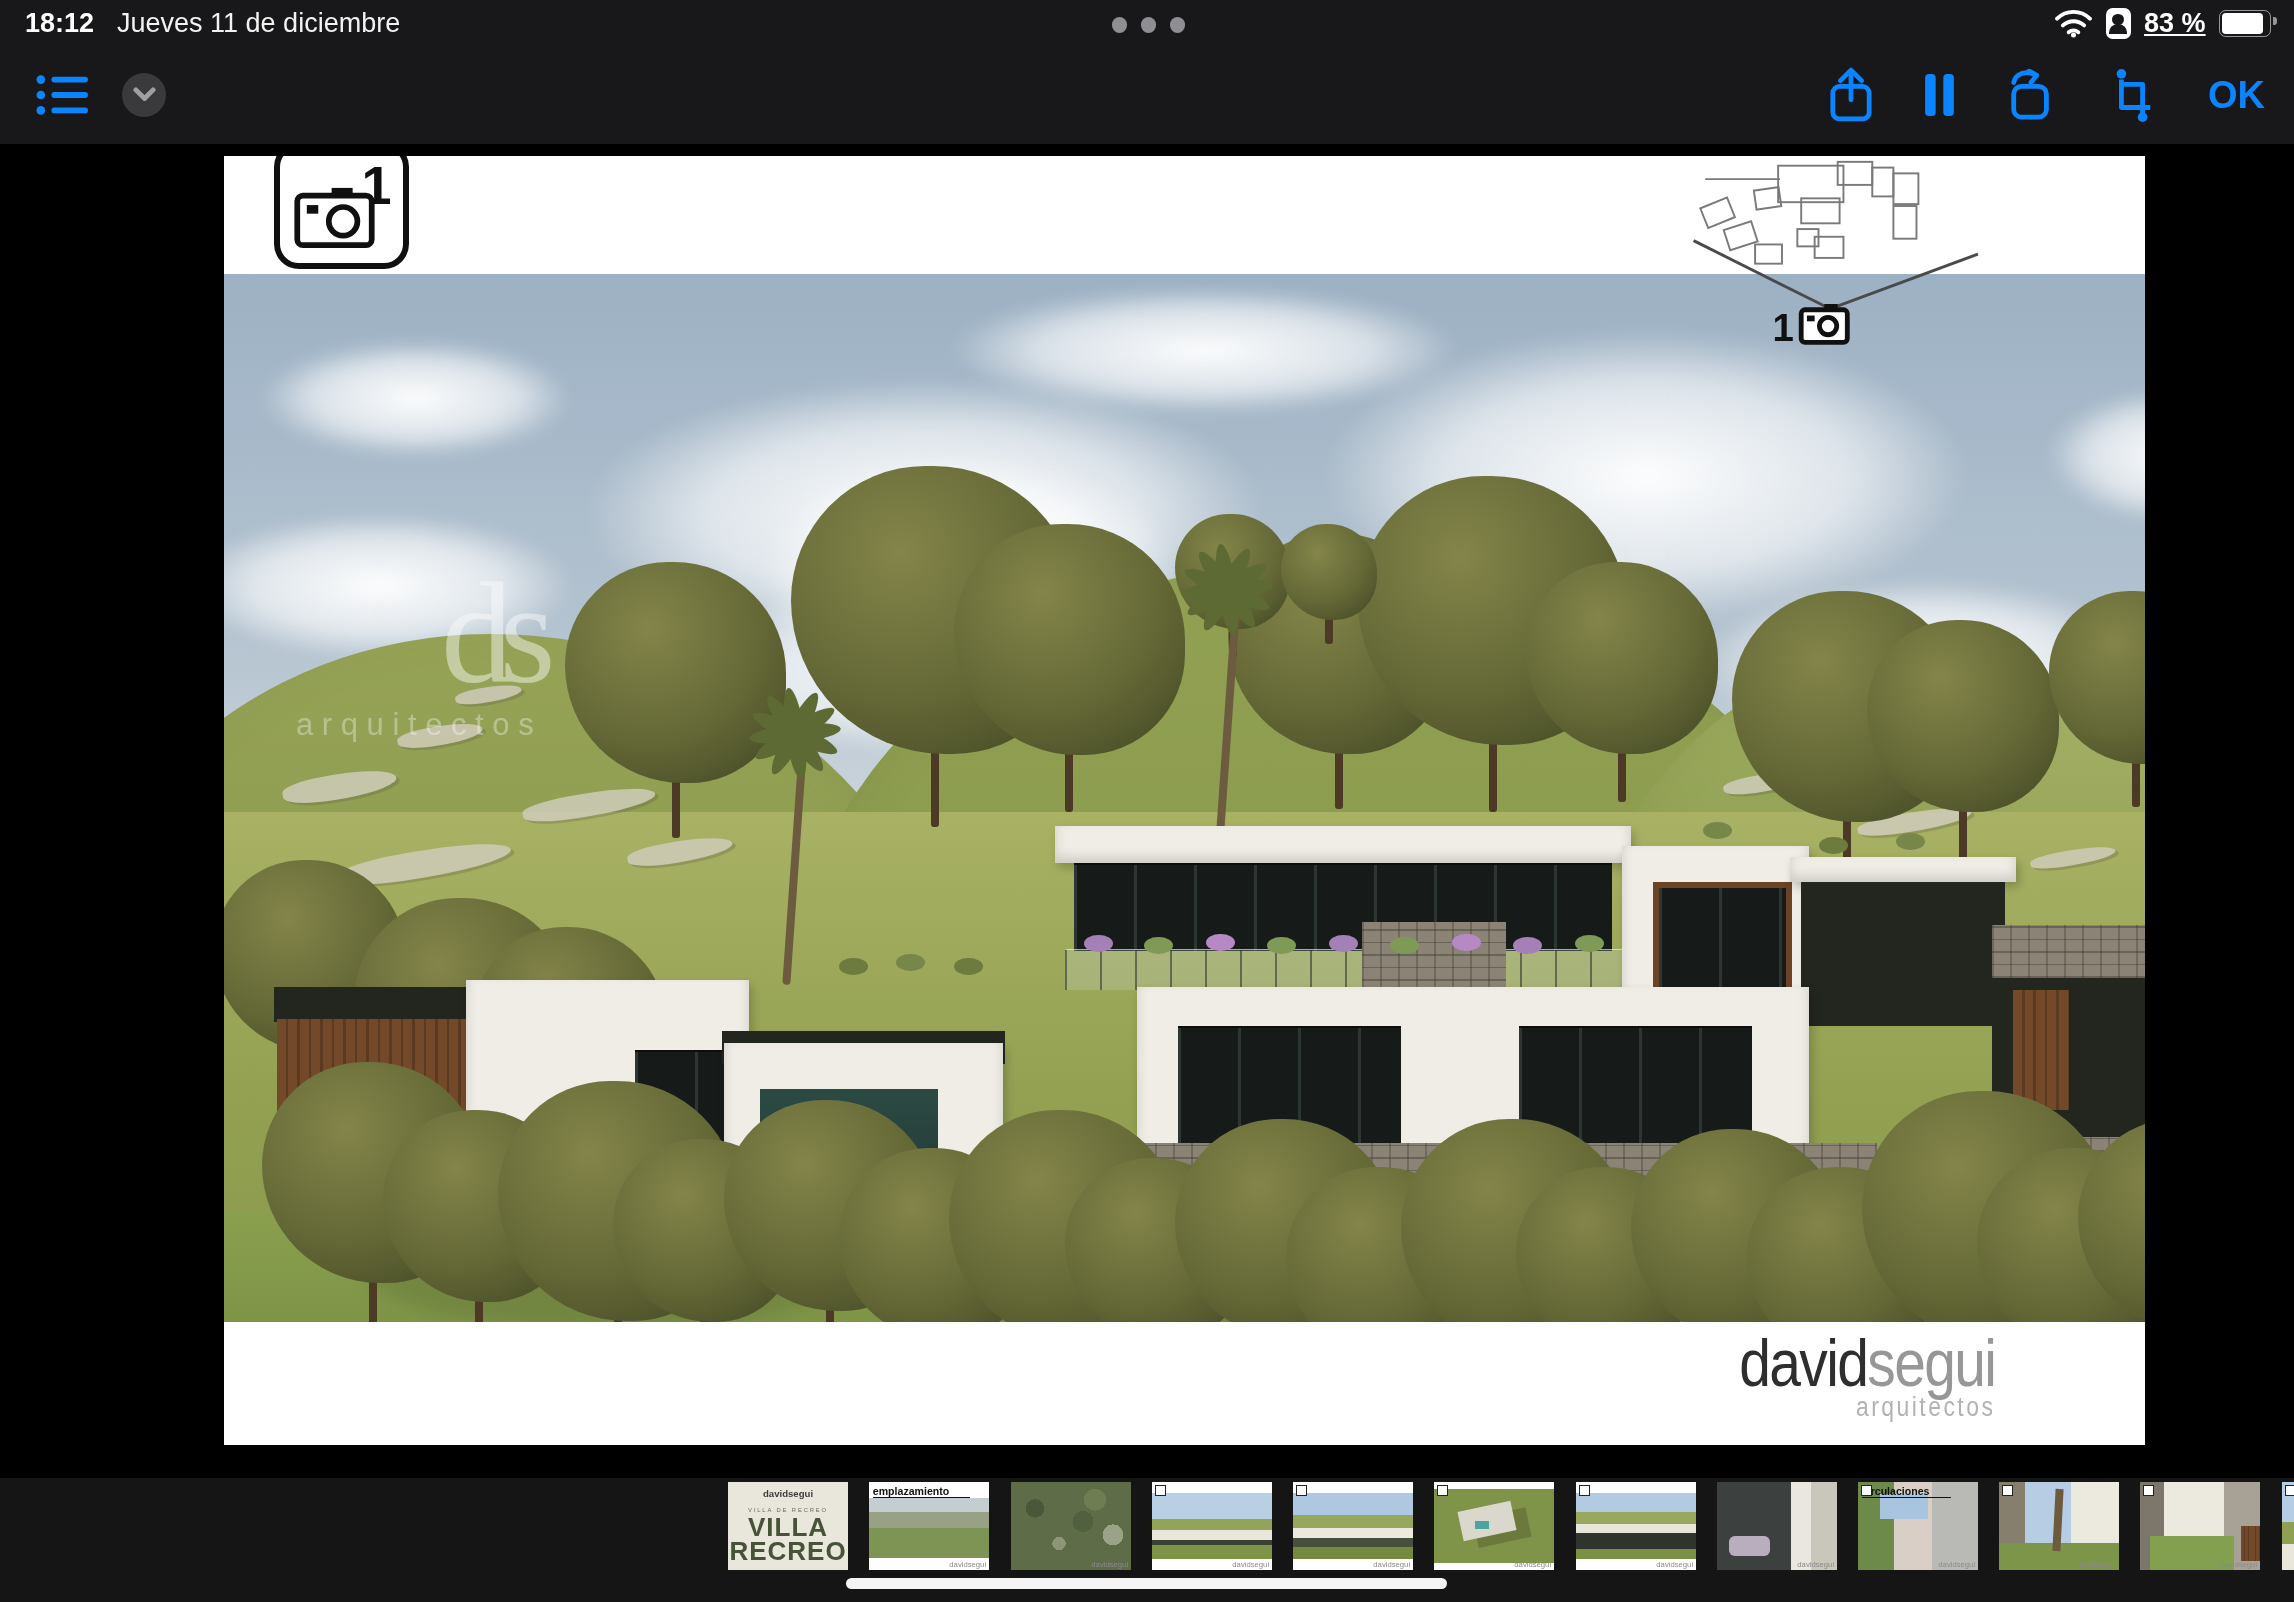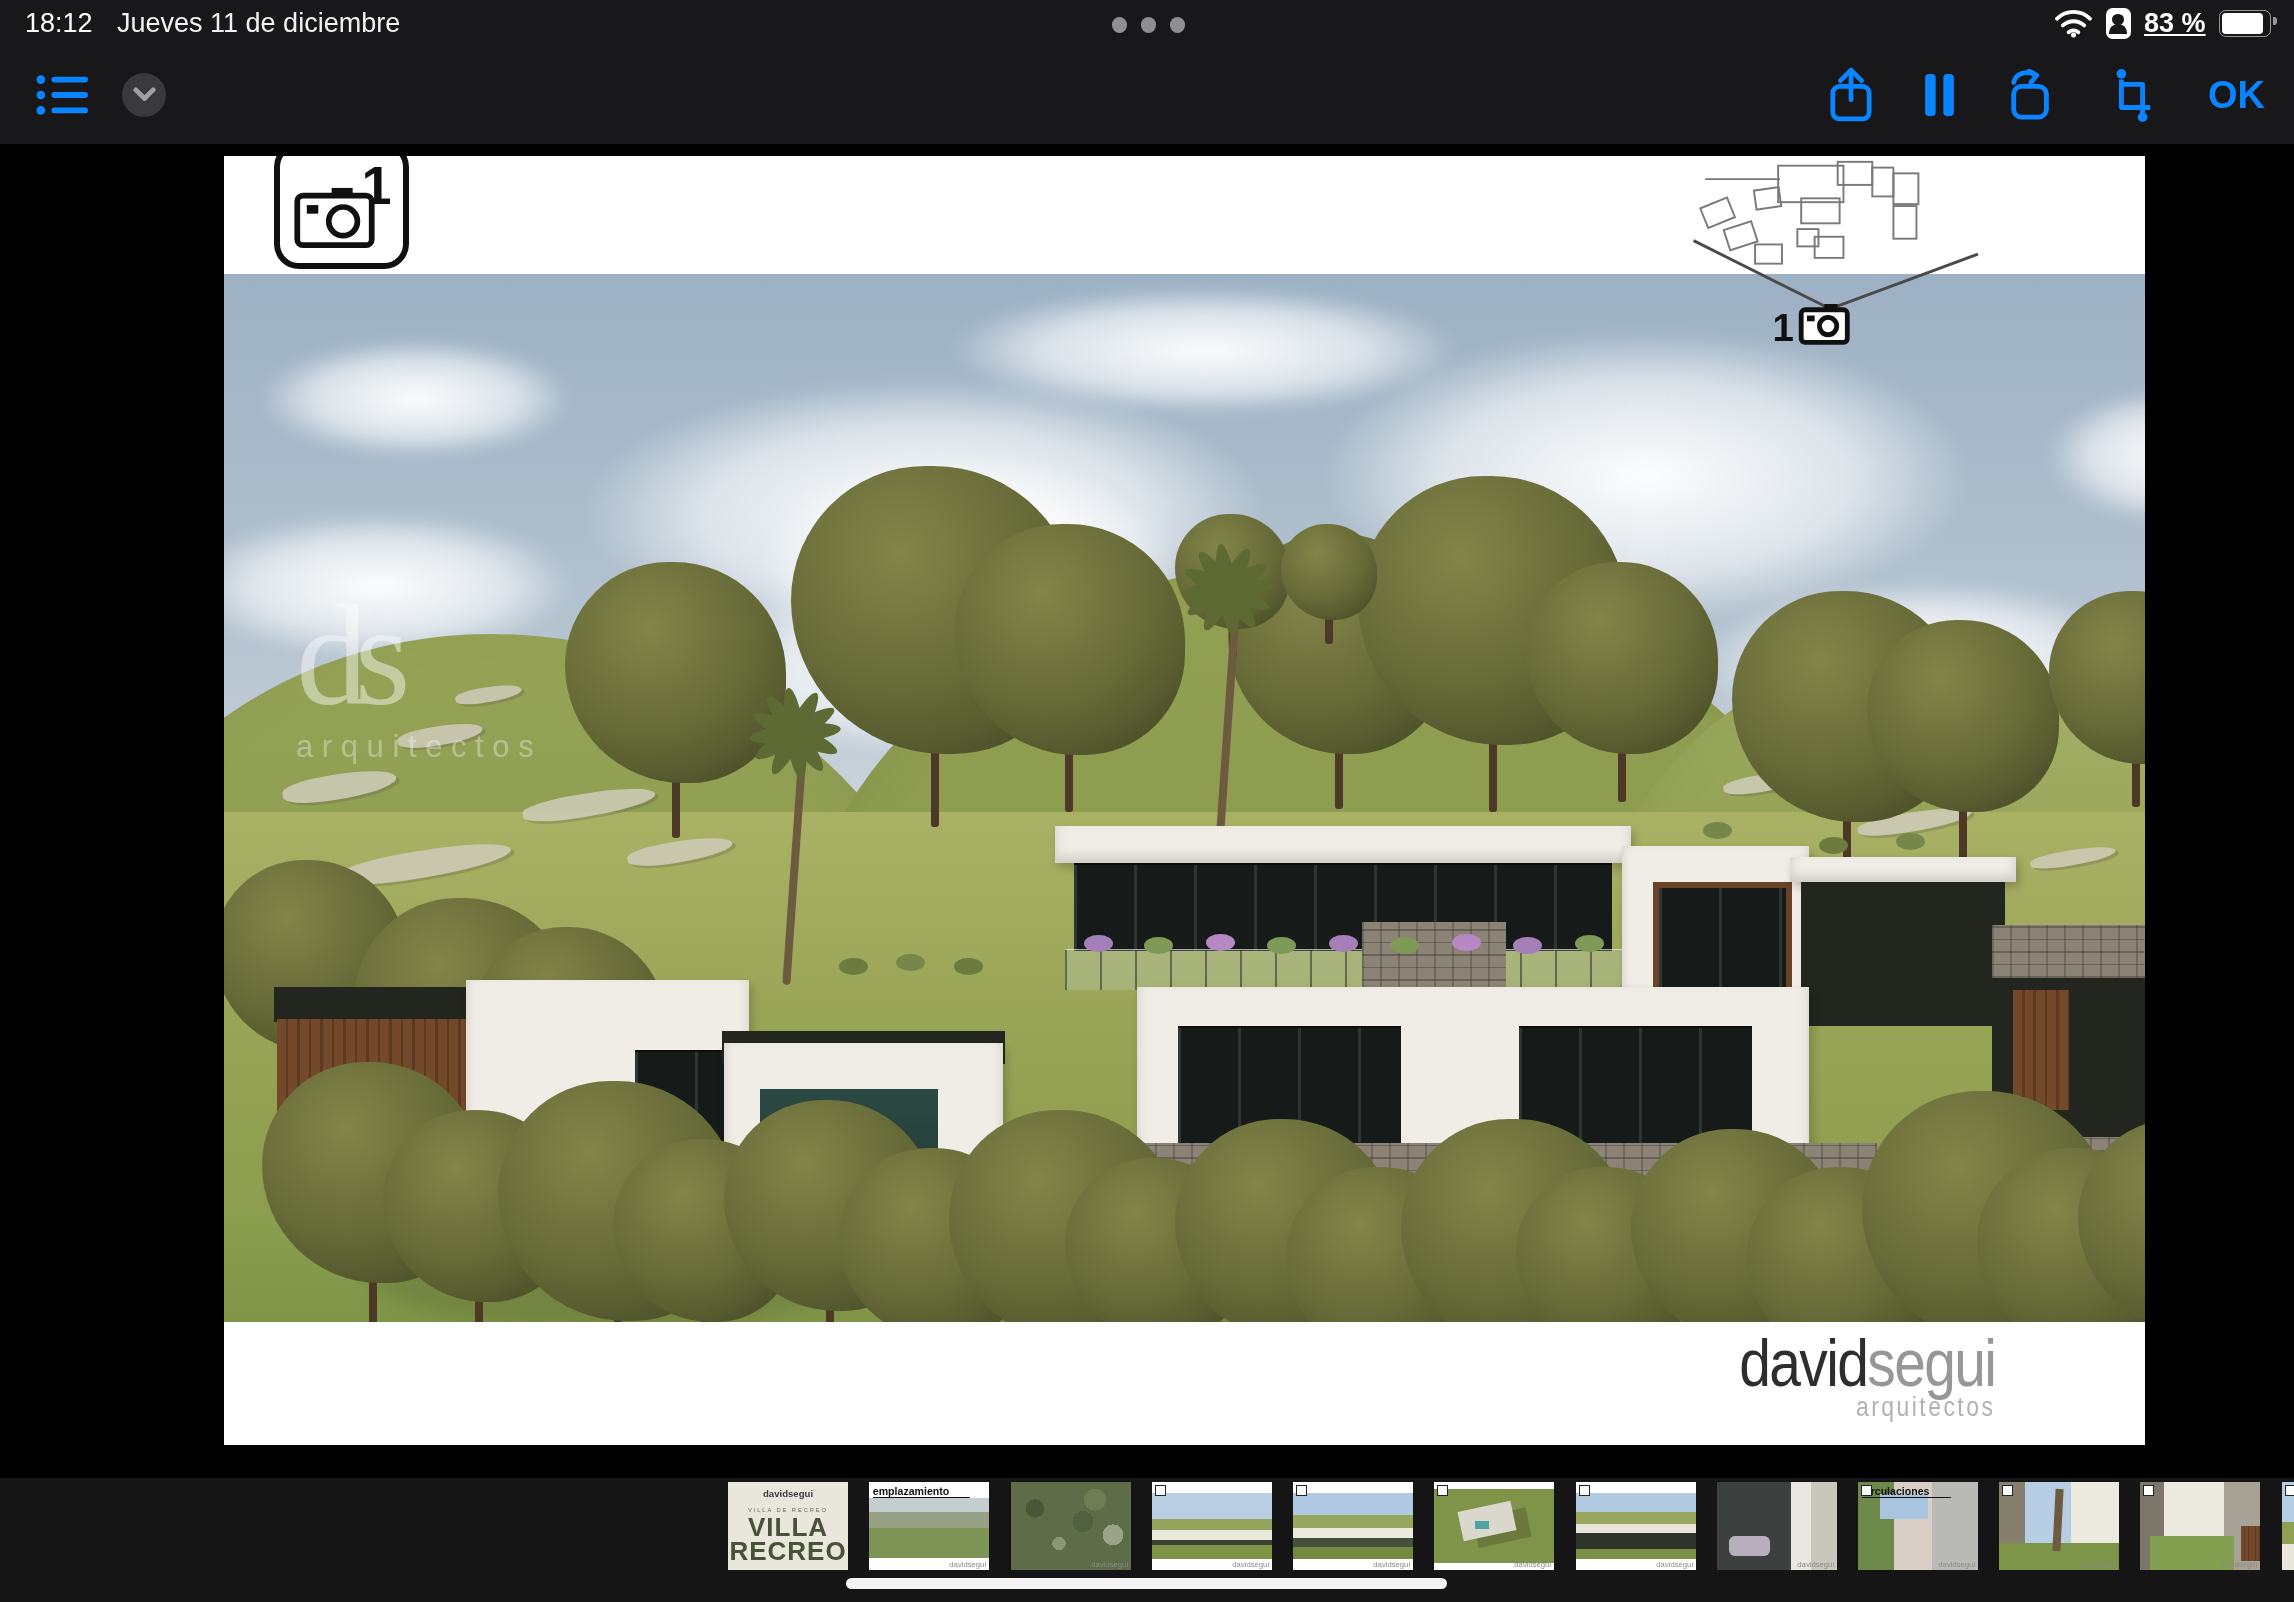--- a/index.html
+++ b/index.html
@@ -2,21 +2,21 @@
 <html><head>
 <meta charset="utf-8">
 <style>
   html,body{margin:0;padding:0;}
   body{width:2294px;height:1602px;position:relative;background:#000;overflow:hidden;
        font-family:"Liberation Sans",sans-serif;-webkit-font-smoothing:antialiased;}
 
   
   .header{position:absolute;left:0;top:0;width:2294px;height:144px;background:#18181a;}
   .statusbar{position:absolute;left:0;top:0;width:100%;height:46px;color:#fff;}
-  .st-time{position:absolute;left:25px;top:7.7px;font-size:27px;font-weight:normal;}
+  .st-time{position:absolute;left:25px;top:7.7px;font-size:27px;font-weight:bold;}
   .st-date{position:absolute;left:117px;top:7.7px;font-size:27px;font-weight:normal;color:#f2f2f2;}
   .st-dots{position:absolute;left:1112px;top:17.3px;display:flex;gap:13.4px;}
   .st-dots i{width:15.4px;height:15.4px;border-radius:50%;background:#8e8e93;display:block;}
   .st-right{position:absolute;right:23px;top:5.8px;display:flex;align-items:center;gap:13.4px;height:35px;}
   .st-batt-txt{font-size:27px;font-weight:600;color:#fff;text-decoration:underline;}
   .wifi{width:37px;height:29px;position:relative;}
   .hotspot{width:25px;height:31px;background:#fff;border-radius:6.7px;position:relative;}
   .hotspot:before{content:"";position:absolute;left:6.7px;top:5.8px;width:11.5px;height:11.5px;border-radius:50%;background:#18181a;}
   .hotspot:after{content:"";position:absolute;left:3.8px;top:16.3px;width:17.3px;height:9.6px;border-radius:8.6px 8.6px 0 0;background:#18181a;}
   .batt{width:50px;height:25px;border:1.9px solid rgba(255,255,255,.55);border-radius:6.7px;position:relative;}
@@ -73,21 +73,21 @@
   .b-teal{background:linear-gradient(#2c4a44,#203430);}
   .b-wood{background:repeating-linear-gradient(90deg,#74492a 0 8.6px,#5a3a20 8.6px 11.5px);}
   .b-stone{background-color:#8b8375;
            background-image:repeating-linear-gradient(0deg,rgba(55,50,42,.4) 0 1.9px,transparent 1.9px 12.5px),
                             repeating-linear-gradient(90deg,rgba(55,50,42,.32) 0 1.9px,transparent 1.9px 18px);}
   .b-railing{background:rgba(208,224,230,.22);border-top:1.9px solid rgba(255,255,255,.55);
              background-image:repeating-linear-gradient(90deg,rgba(40,45,45,.55) 0 1.9px,transparent 1.9px 35px);}
   .shrub{position:absolute;border-radius:50%;}
 
   
-  .sky-logo{position:absolute;left:72px;top:288px;color:#fff;opacity:.45;text-align:left;margin-top:22px;}
+  .sky-logo{position:absolute;left:72px;top:288px;color:#fff;opacity:.45;text-align:right;}
   .sky-logo .lg{font-family:"Liberation Serif",serif;font-size:144px;font-weight:300;letter-spacing:-13.4px;line-height:1;}
   .sky-logo .sub{font-size:31px;letter-spacing:8.6px;opacity:.75;margin-top:1.9px;font-family:"Liberation Sans",sans-serif;}
 
   
   .brandband{position:absolute;left:0;top:1166px;width:1921px;height:123px;background:#fff;}
   .brand{position:absolute;right:150px;top:7.7px;text-align:right;transform:scaleX(.85);transform-origin:right;}
   .brand .row1{font-size:67px;font-weight:500;letter-spacing:-1.9px;line-height:1;}
   .brand .p1{color:#2e2e2e;}
   .brand .p2{color:#979797;}
   .brand .row2{font-size:27px;color:#b2b2b2;letter-spacing:2.9px;margin-top:-3.8px;}

